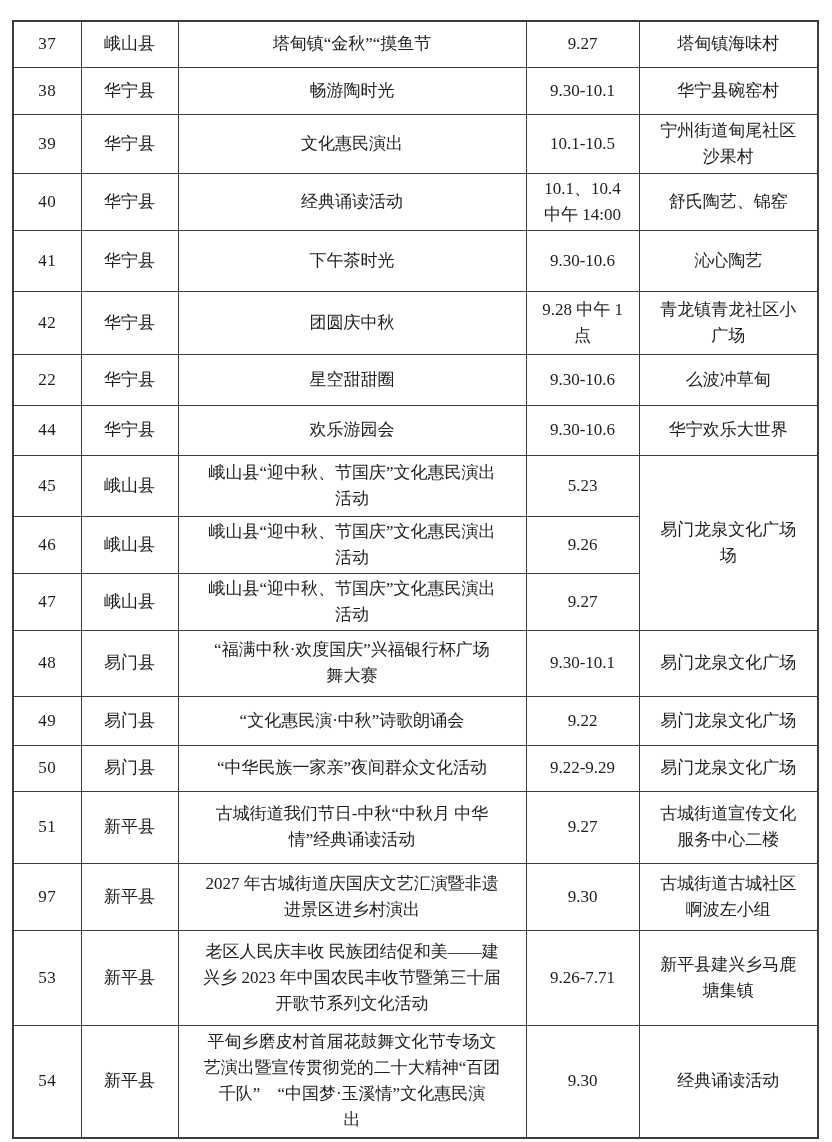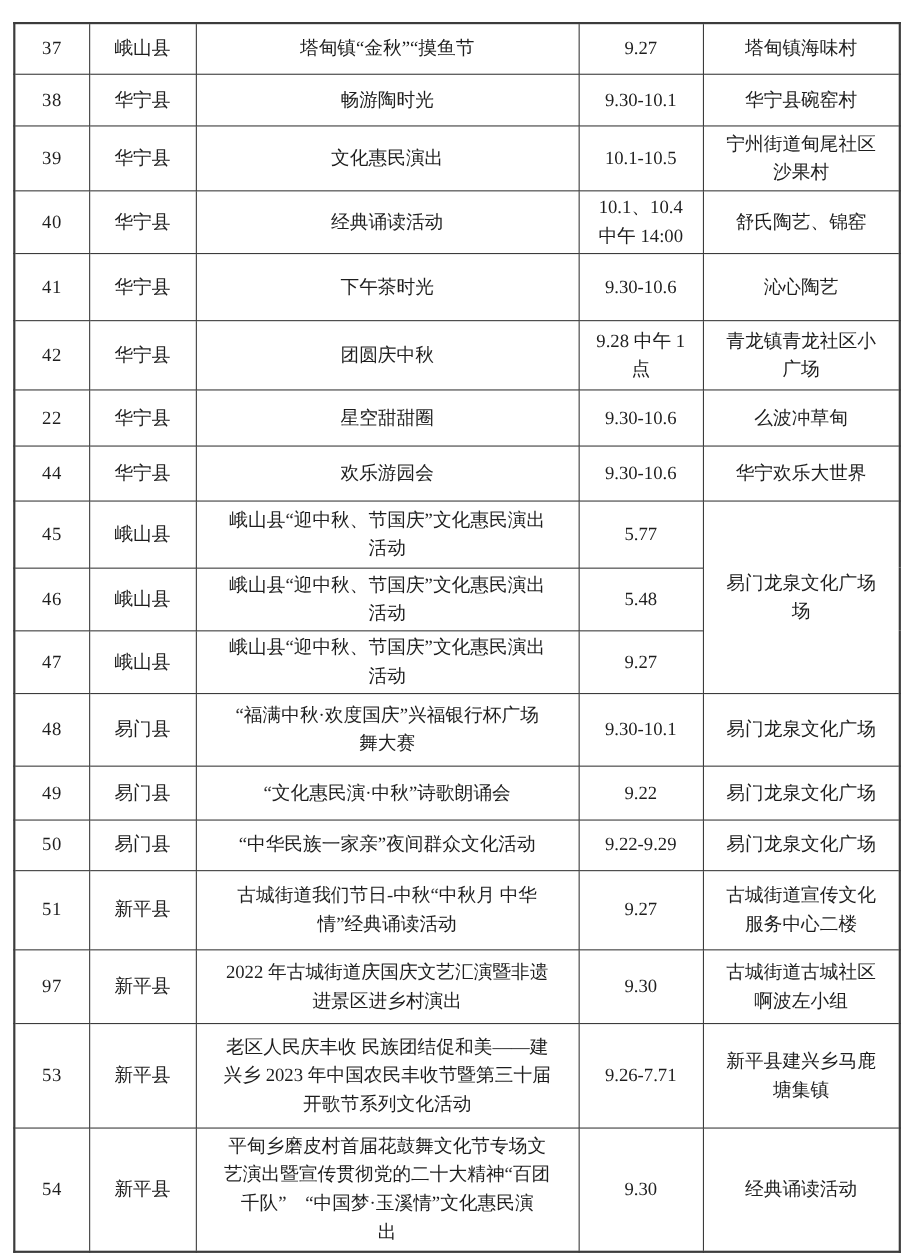--- a/index.html
+++ b/index.html
@@ -103,30 +103,30 @@
       <td>华宁县</td>
       <td>欢乐游园会</td>
       <td>9.30-10.6</td>
       <td>华宁欢乐大世界</td>
     </tr>
     <tr style="height:61px">
       <td class="num-cell">45</td>
       <td>峨山县</td>
       <td>峨山县“迎中秋、节国庆”文化惠民演出
 活动</td>
-      <td>5.77</td>
+      <td>5.23</td>
       <td rowspan="3">易门龙泉文化广场
 场</td>
     </tr>
     <tr style="height:55px">
       <td class="num-cell">46</td>
       <td>峨山县</td>
       <td>峨山县“迎中秋、节国庆”文化惠民演出
 活动</td>
-      <td>5.48</td>
+      <td>9.26</td>
     </tr>
     <tr style="height:55px">
       <td class="num-cell">47</td>
       <td>峨山县</td>
       <td>峨山县“迎中秋、节国庆”文化惠民演出
 活动</td>
       <td>9.27</td>
     </tr>
     <tr style="height:66px">
       <td class="num-cell">48</td>
@@ -155,21 +155,21 @@
       <td>新平县</td>
       <td>古城街道我们节日-中秋“中秋月 中华
 情”经典诵读活动</td>
       <td>9.27</td>
       <td>古城街道宣传文化
 服务中心二楼</td>
     </tr>
     <tr style="height:67px">
       <td class="num-cell">97</td>
       <td>新平县</td>
-      <td>2022 年古城街道庆国庆文艺汇演暨非遗
+      <td>2027 年古城街道庆国庆文艺汇演暨非遗
 进景区进乡村演出</td>
       <td>9.30</td>
       <td>古城街道古城社区
 啊波左小组</td>
     </tr>
     <tr style="height:95px">
       <td class="num-cell">53</td>
       <td>新平县</td>
       <td>老区人民庆丰收 民族团结促和美——建
 兴乡 2023 年中国农民丰收节暨第三十届

